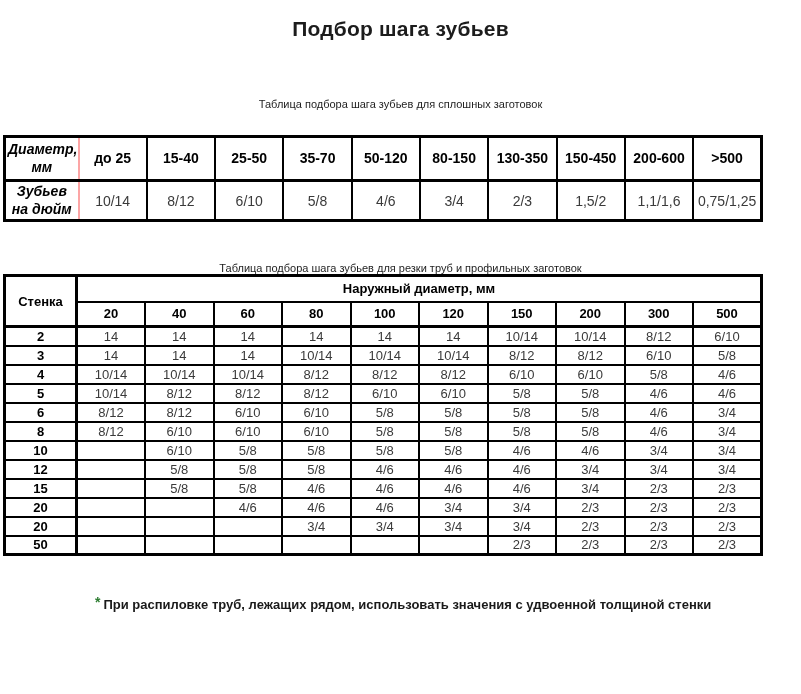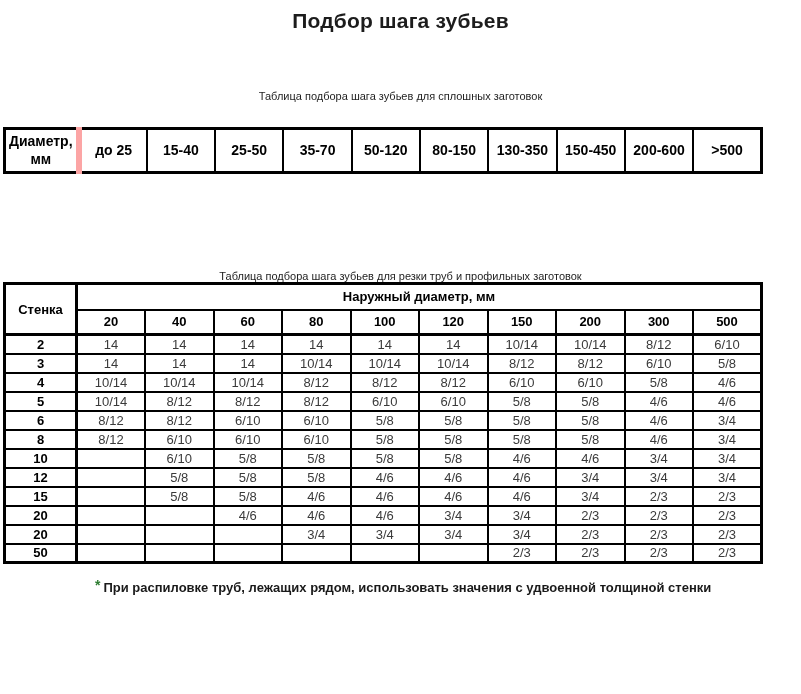--- a/index.html
+++ b/index.html
@@ -7,31 +7,31 @@
     margin: 0; padding: 0;
     width: 801px; height: 694px;
     background: #ffffff;
     font-family: "Liberation Sans", "DejaVu Sans", sans-serif;
     color: #111111;
     overflow: hidden;
   }
   .page { width: 801px; height: 694px; }
 
   .title {
-    margin: 0; padding-top: 9px;
+    margin: 0; padding-top: 17px;
     text-align: center;
     font-size: 21px; font-weight: bold; color: #1c1c1c;
     letter-spacing: 0.2px;
   }
   .caption {
     margin: 0; text-align: center;
     font-size: 11px; color: #1e1e1e;
   }
   .caption-1 { padding-top: 57px; }
-  .caption-2 { padding-top: 96px; }
+  .caption-2 { padding-top: 40px; }
 
   table {
     border-collapse: collapse;
     table-layout: fixed;
     margin-left: 3px;
     width: 760px;
     border: 3px solid #000;
   }
   th, td {
     border: 2px solid #000;
@@ -42,35 +42,35 @@
   }
 
   
   #t1 { margin-top: 25px; }
   #t1 col.label-col { width: 74px; }
   #t1 th { font-size: 14px; font-weight: bold; color: #000; }
   #t1 .head-row th { height: 44px; line-height: 1.25; }
   #t1 .val-row th { height: 40px; line-height: 1.25; }
   #t1 td.val { height: 40px; font-size: 14px; font-weight: normal; color: #3a3a3a; }
   #t1 .head-row { border-bottom: 3px solid #000; }
-  #t1 th.lbl { border-right: 6px solid #fca5a5; }
+  #t1 th.lbl { border-right: 2px solid #fca5a5; font-style: italic; }
 
   
   #t2 { }
   #t2 col.label-col { width: 72px; }
   #t2 th { font-size: 13px; font-weight: bold; color: #000; }
   #t2 .group-row th { height: 26px; }
   #t2 .col-row th { height: 25px; }
   #t2 tbody th.wall { height: 19px; border-right: 3px solid #000; }
   #t2 td.val { height: 19px; font-size: 13px; color: #3a3a3a; padding: 0; }
   #t2 th.corner { border-right: 3px solid #000; font-size: 13px; }
   #t2 .col-row { border-bottom: 3px solid #000; }
 
   .footnote {
-    margin: 13px 0 0 95px;
+    margin: 38px 0 0 95px;
     font-size: 13px; font-weight: bold; color: #1a1a1a;
   }
   .footnote .marker {
     color: #2e7d32;
     font-size: 14px;
     vertical-align: 2px;
     margin-right: 3px;
   }
 </style>
 </head>
@@ -93,20 +93,33 @@
       <th>до 25</th>
           <th>15-40</th>
           <th>25-50</th>
           <th>35-70</th>
           <th>50-120</th>
           <th>80-150</th>
           <th>130-350</th>
           <th>150-450</th>
           <th>200-600</th>
           <th>&gt;500</th>
+        </tr>
+      <tr class="val-row">
+        <th class="lbl">Зубьев на дюйм</th>
+      <td class="val">10/14</td>
+          <td class="val">8/12</td>
+          <td class="val">6/10</td>
+          <td class="val">5/8</td>
+          <td class="val">4/6</td>
+          <td class="val">3/4</td>
+          <td class="val">2/3</td>
+          <td class="val">1,5/2</td>
+          <td class="val">1,1/1,6</td>
+          <td class="val">0,75/1,25</td>
         </tr>
     </tbody>
   </table>
 
   <p class="caption caption-2">Таблица подбора шага зубьев для резки труб и профильных заготовок</p>
 
   <table id="t2">
     <colgroup>
       <col class="label-col">
       <col span="10">

